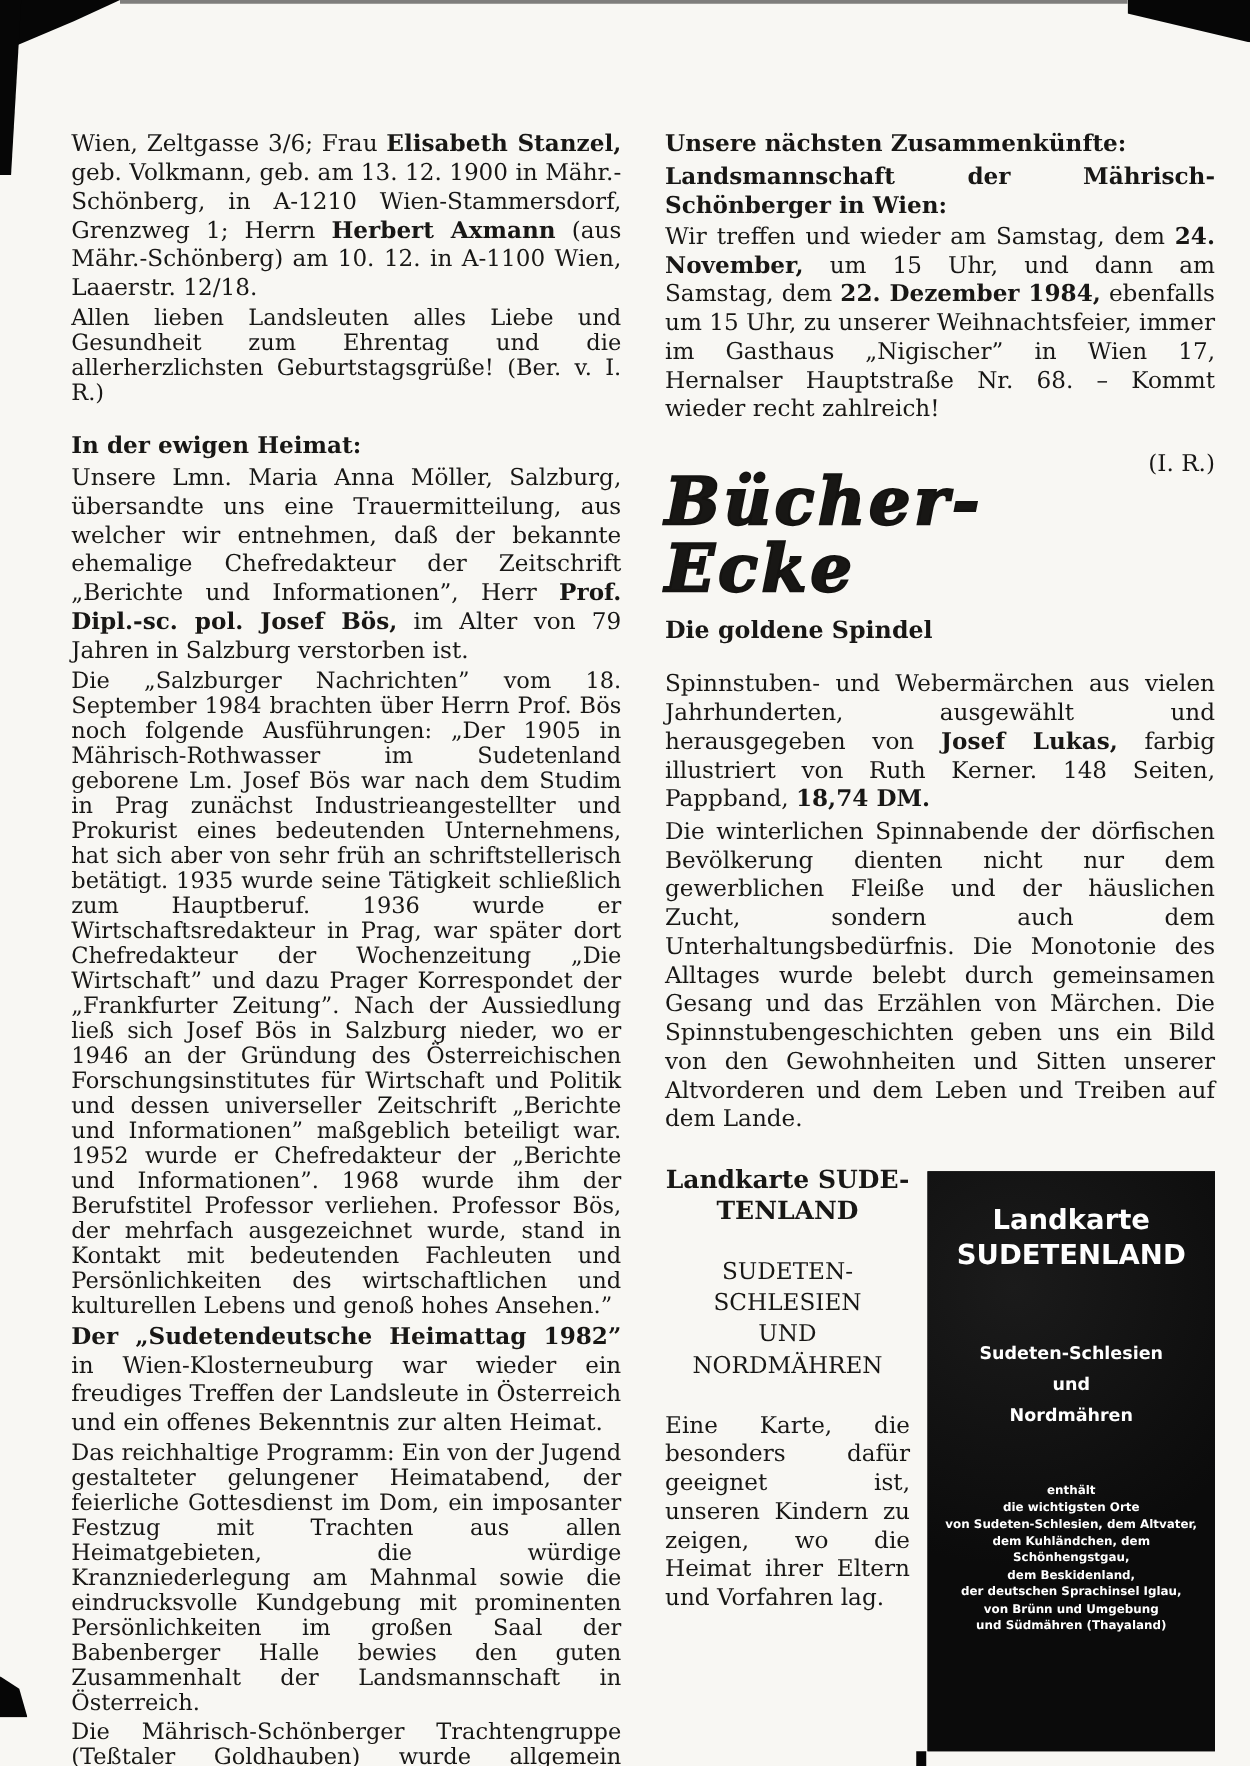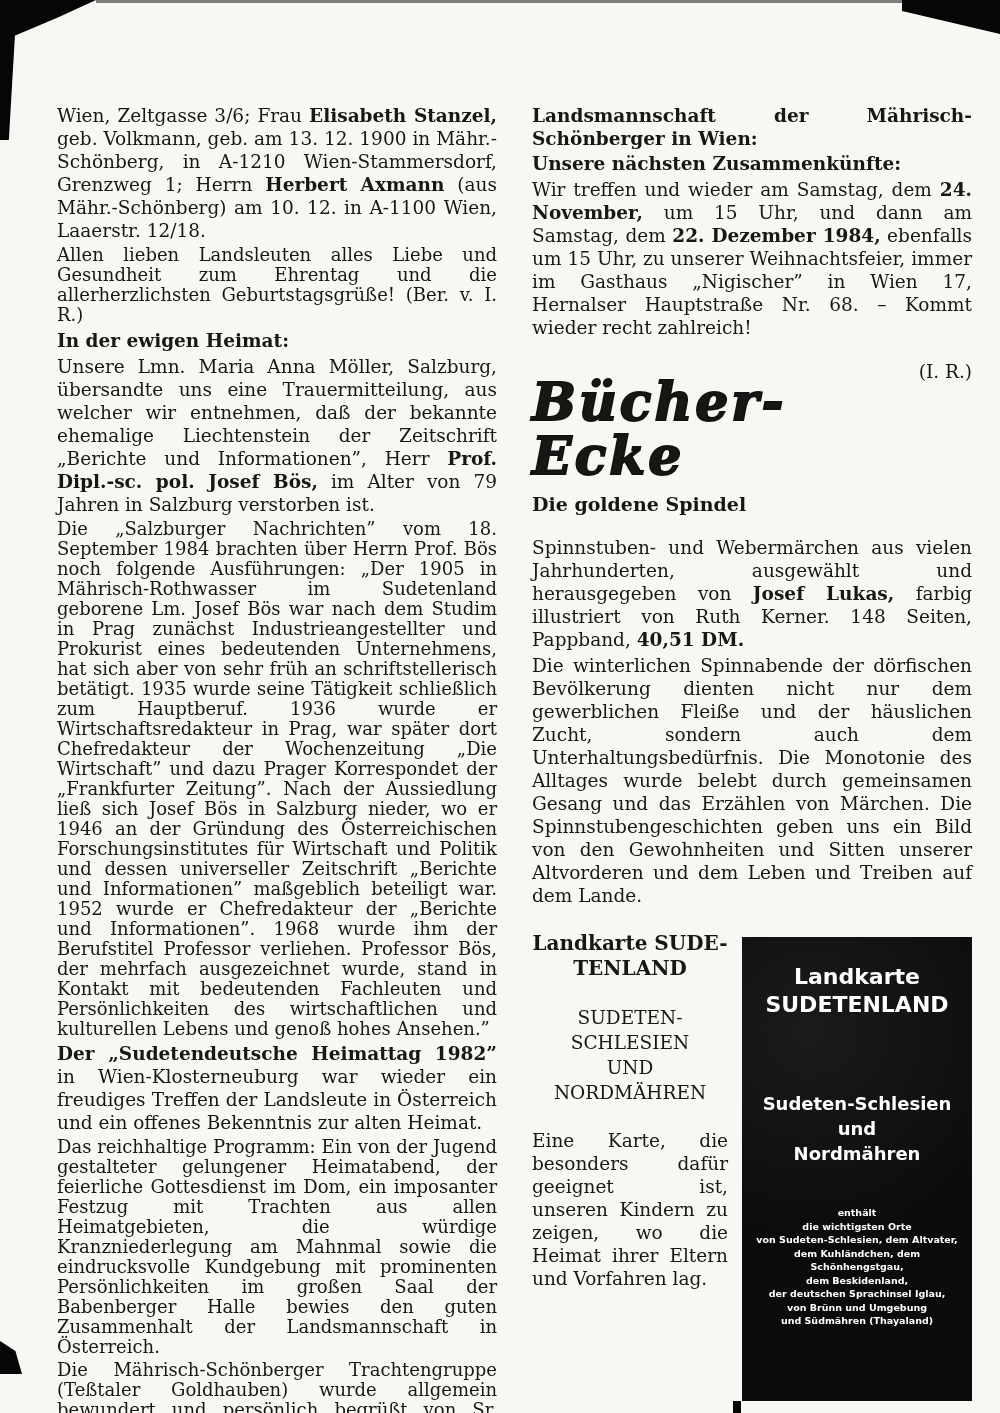--- a/index.html
+++ b/index.html
@@ -21,42 +21,42 @@
   .col{width:440px;}
 
   p{margin:0 0 3px;}
   .body{font-size:18.5px;line-height:23px;text-align:justify;hyphens:auto;}
   .small{font-size:18px;line-height:20px;text-align:justify;hyphens:auto;}
   .b{font-weight:bold;}
   .bold{font-weight:bold;}
   .center{text-align:center;}
   .pre{white-space:pre-line;}
 
-  .run-head{margin-top:4px;}
+  .run-head{margin-top:20px;}
   .club-heading{margin-bottom:2px;}
 
   .sig{float:right;margin-top:44px;}
 
   .buecher-title{
     margin:36px 0 10px;font-family:"DejaVu Serif",serif;
     font-style:italic;font-weight:bold;font-size:52px;line-height:54px;
     letter-spacing:3px;-webkit-text-stroke:2px #141311;
   }
   .book-title{font-size:19px;margin-bottom:20px;}
 
   .map-flow{margin-top:22px;}
   .ad-box{
     float:right;width:230px;height:464px;margin:6px 0 10px 14px;
     background:#0b0b0b;color:#ffffff;text-align:center;
     font-family:"DejaVu Sans","Liberation Sans",sans-serif;
     padding:26px 10px 0;box-sizing:border-box;
     background-image:radial-gradient(circle at 30% 20%, #1b1b1b 0%, #0b0b0b 55%);
   }
   .ad-title{font-size:22px;font-weight:bold;line-height:28px;}
-  .ad-sub{font-size:18px;font-weight:bold;margin-top:72px;line-height:25px;text-align:center;}
+  .ad-sub{font-size:14px;font-weight:bold;margin-top:52px;line-height:25px;text-align:center;}
   .ad-small{font-size:9.5px;font-weight:bold;margin-top:40px;line-height:13.5px;text-align:center;}
 
   .map-head{font-size:20px;margin:24px 0 0;line-height:25px;}
   .map-region{margin:24px 0 0;line-height:25px;}
   .map-desc{margin:24px 0 0;}
   .map-order{margin:2px 0 0;}
 </style>
 </head>
 <body>
 
@@ -68,36 +68,36 @@
   <div class="artifact art-topline"></div>
   <div class="artifact art-bl"></div>
   <div class="artifact art-bt"></div>
 
   <div class="cols">
 
     <div class="col">
       <p class="body"><span>Wien, Zeltgasse 3/6; Frau </span><span class="b">Elisabeth Stanzel,</span><span> geb. Volkmann, geb. am 13. 12. 1900 in Mähr.-Schönberg, in A-1210 Wien-Stammersdorf, Grenzweg 1; Herrn </span><span class="b">Herbert Axmann</span><span> (aus Mähr.-Schönberg) am 10. 12. in A-1100 Wien, Laaerstr. 12/18.</span></p>
       <p class="small">Allen lieben Landsleuten alles Liebe und Gesundheit zum Ehrentag und die allerherzlichsten Geburtstagsgrüße! (Ber. v. I. R.)</p>
       <p class="body bold run-head">In der ewigen Heimat:</p>
-      <p class="body"><span>Unsere Lmn. Maria Anna Möller, Salzburg, übersandte uns eine Trauermitteilung, aus welcher wir entnehmen, daß der bekannte ehemalige Liechtenstein der Zeitschrift „Berichte und Informationen”, Herr </span><span class="b">Prof. Dipl.-sc. pol. Josef Bös,</span><span> im Alter von 79 Jahren in Salzburg verstorben ist.</span></p>
+      <p class="body"><span>Unsere Lmn. Maria Anna Möller, Salzburg, übersandte uns eine Trauermitteilung, aus welcher wir entnehmen, daß der bekannte ehemalige Chefredakteur der Zeitschrift „Berichte und Informationen”, Herr </span><span class="b">Prof. Dipl.-sc. pol. Josef Bös,</span><span> im Alter von 79 Jahren in Salzburg verstorben ist.</span></p>
       <p class="small">Die „Salzburger Nachrichten” vom 18. September 1984 brachten über Herrn Prof. Bös noch folgende Ausführungen: „Der 1905 in Mährisch-Rothwasser im Sudetenland geborene Lm. Josef Bös war nach dem Studim in Prag zunächst Industrieangestellter und Prokurist eines bedeutenden Unternehmens, hat sich aber von sehr früh an schriftstellerisch betätigt. 1935 wurde seine Tätigkeit schließlich zum Hauptberuf. 1936 wurde er Wirtschaftsredakteur in Prag, war später dort Chefredakteur der Wochenzeitung „Die Wirtschaft” und dazu Prager Korrespondet der „Frankfurter Zeitung”. Nach der Aussiedlung ließ sich Josef Bös in Salzburg nieder, wo er 1946 an der Gründung des Österreichischen Forschungsinstitutes für Wirtschaft und Politik und dessen universeller Zeitschrift „Berichte und Informationen” maßgeblich beteiligt war. 1952 wurde er Chefredakteur der „Berichte und Informationen”. 1968 wurde ihm der Berufstitel Professor verliehen. Professor Bös, der mehrfach ausgezeichnet wurde, stand in Kontakt mit bedeutenden Fachleuten und Persönlichkeiten des wirtschaftlichen und kulturellen Lebens und genoß hohes Ansehen.”</p>
       <p class="body"><span class="b">Der „Sudetendeutsche Heimattag 1982”</span><span> in Wien-Klosterneuburg war wieder ein freudiges Treffen der Landsleute in Österreich und ein offenes Bekenntnis zur alten Heimat.</span></p>
       <p class="small">Das reichhaltige Programm: Ein von der Jugend gestalteter gelungener Heimatabend, der feierliche Gottesdienst im Dom, ein imposanter Festzug mit Trachten aus allen Heimatgebieten, die würdige Kranzniederlegung am Mahnmal sowie die eindrucksvolle Kundgebung mit prominenten Persönlichkeiten im großen Saal der Babenberger Halle bewies den guten Zusammenhalt der Landsmannschaft in Österreich.</p>
       <p class="small">Die Mährisch-Schönberger Trachtengruppe (Teßtaler Goldhauben) wurde allgemein bewundert und persönlich begrüßt von Sr. Durchlaucht dem Regierenden Fürsten von und zu Liechtenstein Franz Josef II., Herzog von Jägerndorf und Troppau, sowie von seiner Schwägerin Prinzessin Elisabeth von Liechtenstein (jüngste Tochter der Habsburg-Kaiserin Zita). (Eins.: Rudolf Czermak, Leoben)</p>
 
     </div>
 
     <div class="col">
+      <p class="body bold">Unsere nächsten Zusammenkünfte:</p>
       <p class="body bold club-heading">Landsmannschaft der Mährisch-Schönberger in Wien:</p>
-      <p class="body bold">Unsere nächsten Zusammenkünfte:</p>
       <p class="body"><span><span>Wir treffen und wieder am Samstag, dem </span><span class="b">24. November,</span><span> um 15 Uhr, und dann am Samstag, dem </span><span class="b">22. Dezember 1984,</span><span> ebenfalls um 15 Uhr, zu unserer Weihnachtsfeier, immer im Gasthaus „Nigischer” in Wien 17, Hernalser Hauptstraße Nr. 68. – Kommt wieder recht zahlreich!</span></span><span class="sig">(I. R.)</span></p>
 
       <h1 class="buecher-title">Bücher-Ecke</h1>
       <p class="body bold book-title">Die goldene Spindel</p>
-      <p class="body"><span>Spinnstuben- und Webermärchen aus vielen Jahrhunderten, ausgewählt und herausgegeben von </span><span class="b">Josef Lukas,</span><span> farbig illustriert von Ruth Kerner. 148 Seiten, Pappband, </span><span class="b">40,51 DM.</span></p>
+      <p class="body"><span>Spinnstuben- und Webermärchen aus vielen Jahrhunderten, ausgewählt und herausgegeben von </span><span class="b">Josef Lukas,</span><span> farbig illustriert von Ruth Kerner. 148 Seiten, Pappband, </span><span class="b">18,74 DM.</span></p>
       <p class="body">Die winterlichen Spinnabende der dörfischen Bevölkerung dienten nicht nur dem gewerblichen Fleiße und der häuslichen Zucht, sondern auch dem Unterhaltungsbedürfnis. Die Monotonie des Alltages wurde belebt durch gemeinsamen Gesang und das Erzählen von Märchen. Die Spinnstubengeschichten geben uns ein Bild von den Gewohnheiten und Sitten unserer Altvorderen und dem Leben und Treiben auf dem Lande.</p>
 
       <div class="map-flow">
         <div class="ad-box">
           <div class="ad-title">Landkarte</div>
           <div class="ad-title">SUDETENLAND</div>
           <div class="ad-sub pre">Sudeten-Schlesien
 und
 Nordmähren</div>
           <div class="ad-small pre">enthält

